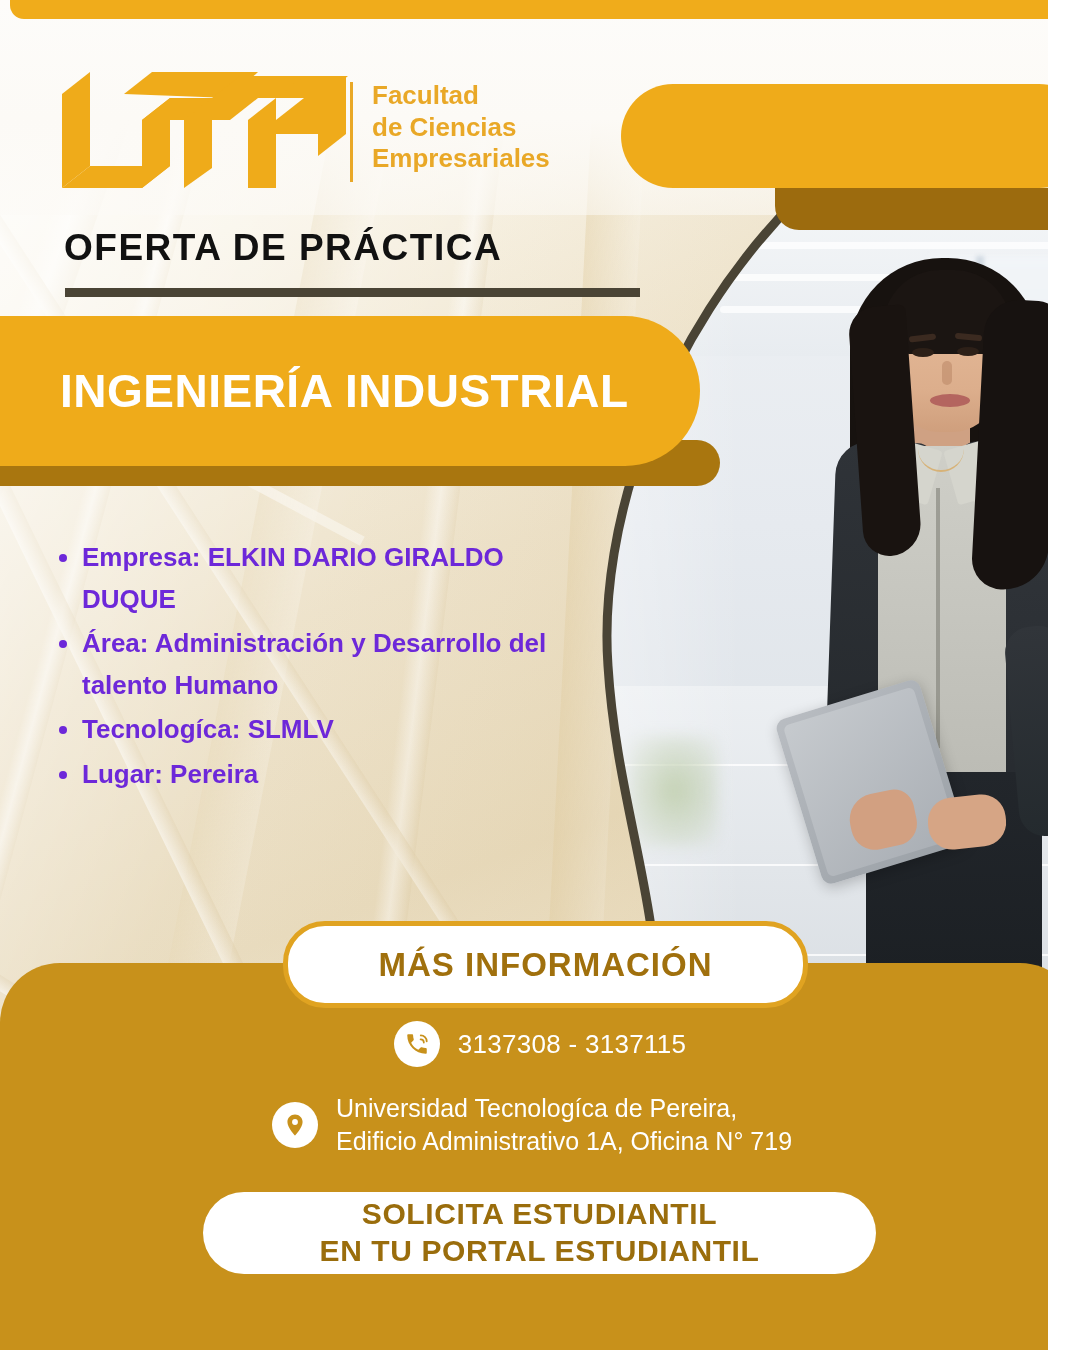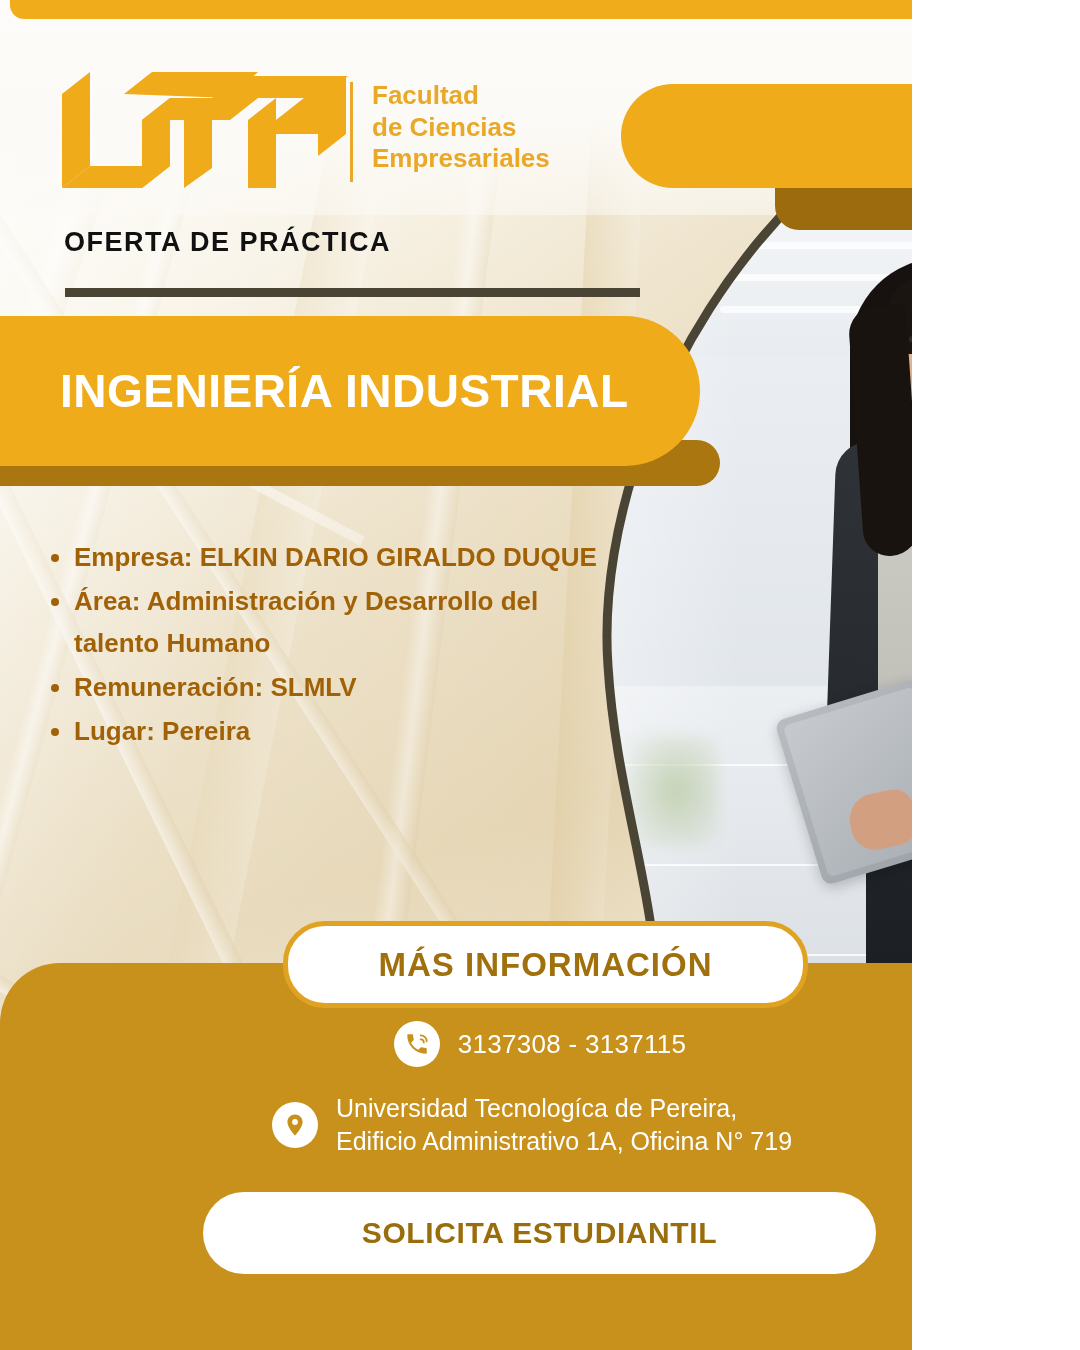--- a/index.html
+++ b/index.html
@@ -1,20 +1,20 @@
 <!DOCTYPE html>
 <html><head>
 <meta charset="utf-8">
 <style>
   html,body{margin:0;padding:0;background:#fff;}
   body{font-family:"Liberation Sans",sans-serif;}
 
   .poster{
     position:relative;
-    width:912px;height:1350px;
+    width:1048px;height:1350px;
     overflow:hidden;
     background:#F6F1E6;
   }
 
   
   .bg-base{
     position:absolute;inset:0;
     background:
       linear-gradient(160deg,#fdfcf8 0%,#f7f1e2 18%,#ece0c6 42%,#e7d9ba 60%,#f3ead7 78%,#fbf8f1 100%);
   }
@@ -97,30 +97,31 @@
     padding-left:100px;color:#fff;font-size:46px;font-weight:700;letter-spacing:.5px;
     font-family:"Liberation Sans",sans-serif;
   }
 
   
   .logo{position:absolute;left:62px;top:72px;width:290px;height:116px;}
   .fac-div{position:absolute;left:350px;top:82px;width:3px;height:100px;background:#E9A827;}
   .fac{position:absolute;left:372px;top:80px;color:#E9A827;font-size:26px;font-weight:700;line-height:1.22;
        font-family:"Liberation Sans",sans-serif;}
 
-  .oferta{position:absolute;left:64px;top:227px;color:#111;font-size:27px;font-weight:700;letter-spacing:1.5px;
+  .oferta{position:absolute;left:64px;top:227px;color:#111;font-size:37px;font-weight:700;letter-spacing:1.5px;
           font-family:"Liberation Sans",sans-serif;}
   .rule{position:absolute;left:65px;top:288px;width:575px;height:9px;background:#4A4435;}
 
   
   .bullets{position:absolute;left:44px;top:536px;width:560px;}
   .bullets ul{margin:0;padding:0 0 0 30px;list-style:disc;}
   .bullets li{
-    color:#a16207;font-size:26px;font-weight:700;line-height:1.62;margin-bottom:2px;
+    color:#6d28d9;font-size:26px;font-weight:700;line-height:1.62;margin-bottom:2px;
     font-family:"Liberation Sans",sans-serif;
+    margin-left:8px;
   }
   .bullets li::marker{font-size:26px;}
 
   
   .footer{position:absolute;left:0;top:963px;width:1080px;height:387px;background:#C8911B;border-radius:60px 60px 0 0;}
 
   .mas-pill{
     position:absolute;left:283px;top:921px;width:515px;height:77px;
     background:#fff;border:5px solid #E0A321;border-radius:42px;
     display:flex;align-items:center;justify-content:center;
@@ -248,21 +249,21 @@
 
   <div class="title-shadow"></div>
   <div class="title-pill">
     <span>INGENIERÍA INDUSTRIAL</span>
   </div>
 
   <div class="bullets">
     <ul>
       <li>Empresa: ELKIN DARIO GIRALDO DUQUE</li>
       <li>Área: Administración y Desarrollo del talento Humano</li>
-      <li>Remuneración: SLMLV</li>
+      <li>Tecnologíca: SLMLV</li>
       <li>Lugar: Pereira</li>
     </ul>
   </div>
 
   <div class="footer"></div>
 
   <div class="mas-pill">
     <span>MÁS INFORMACIÓN</span>
   </div>
 
@@ -289,16 +290,17 @@
     </span>
     <span class="atext">
       <div>Universidad Tecnologíca de Pereira,</div>
       <div>Edificio Administrativo 1A, Oficina N° 719</div>
     </span>
   </div>
 
   <div class="cta">
     <span class="ctatext">
       <div>SOLICITA ESTUDIANTIL</div>
+      <div>EN TU PORTAL ESTUDIANTIL</div>
     </span>
   </div>
 
 </div>
 
 </body></html>

